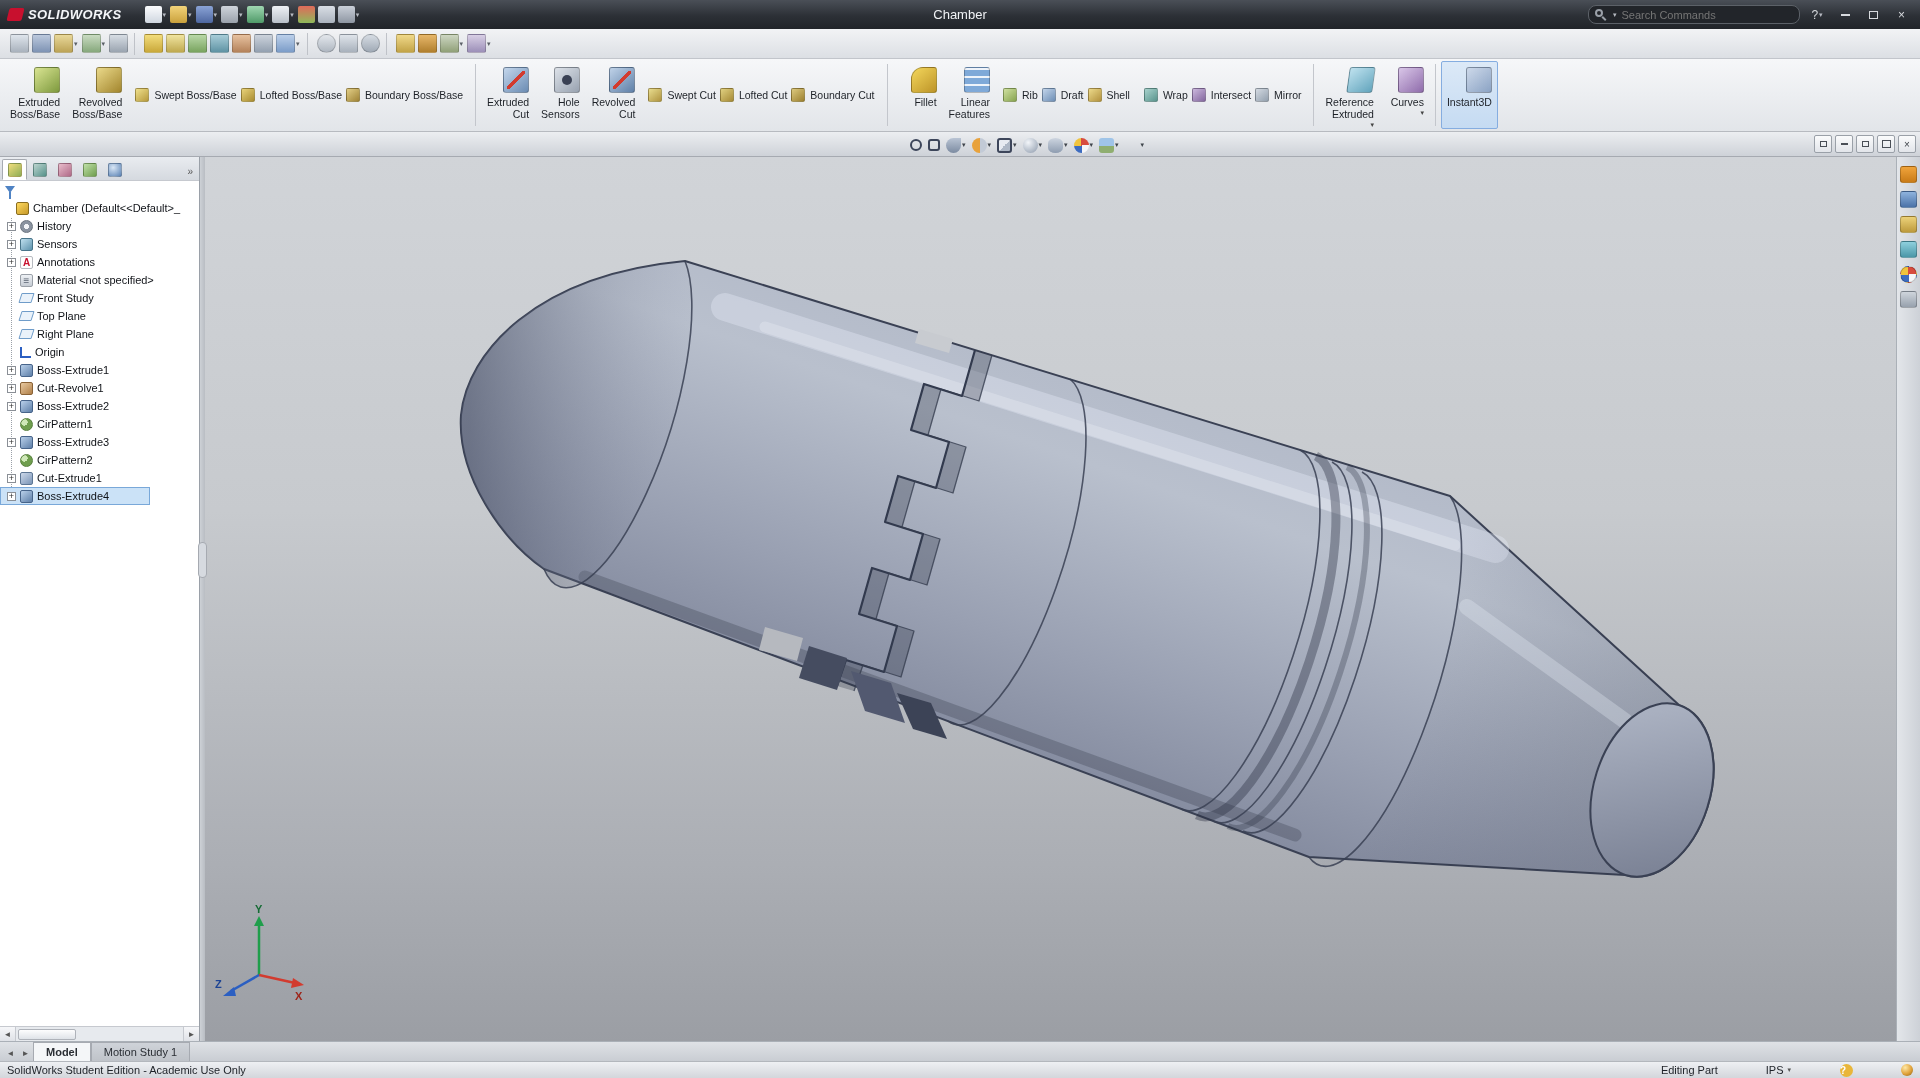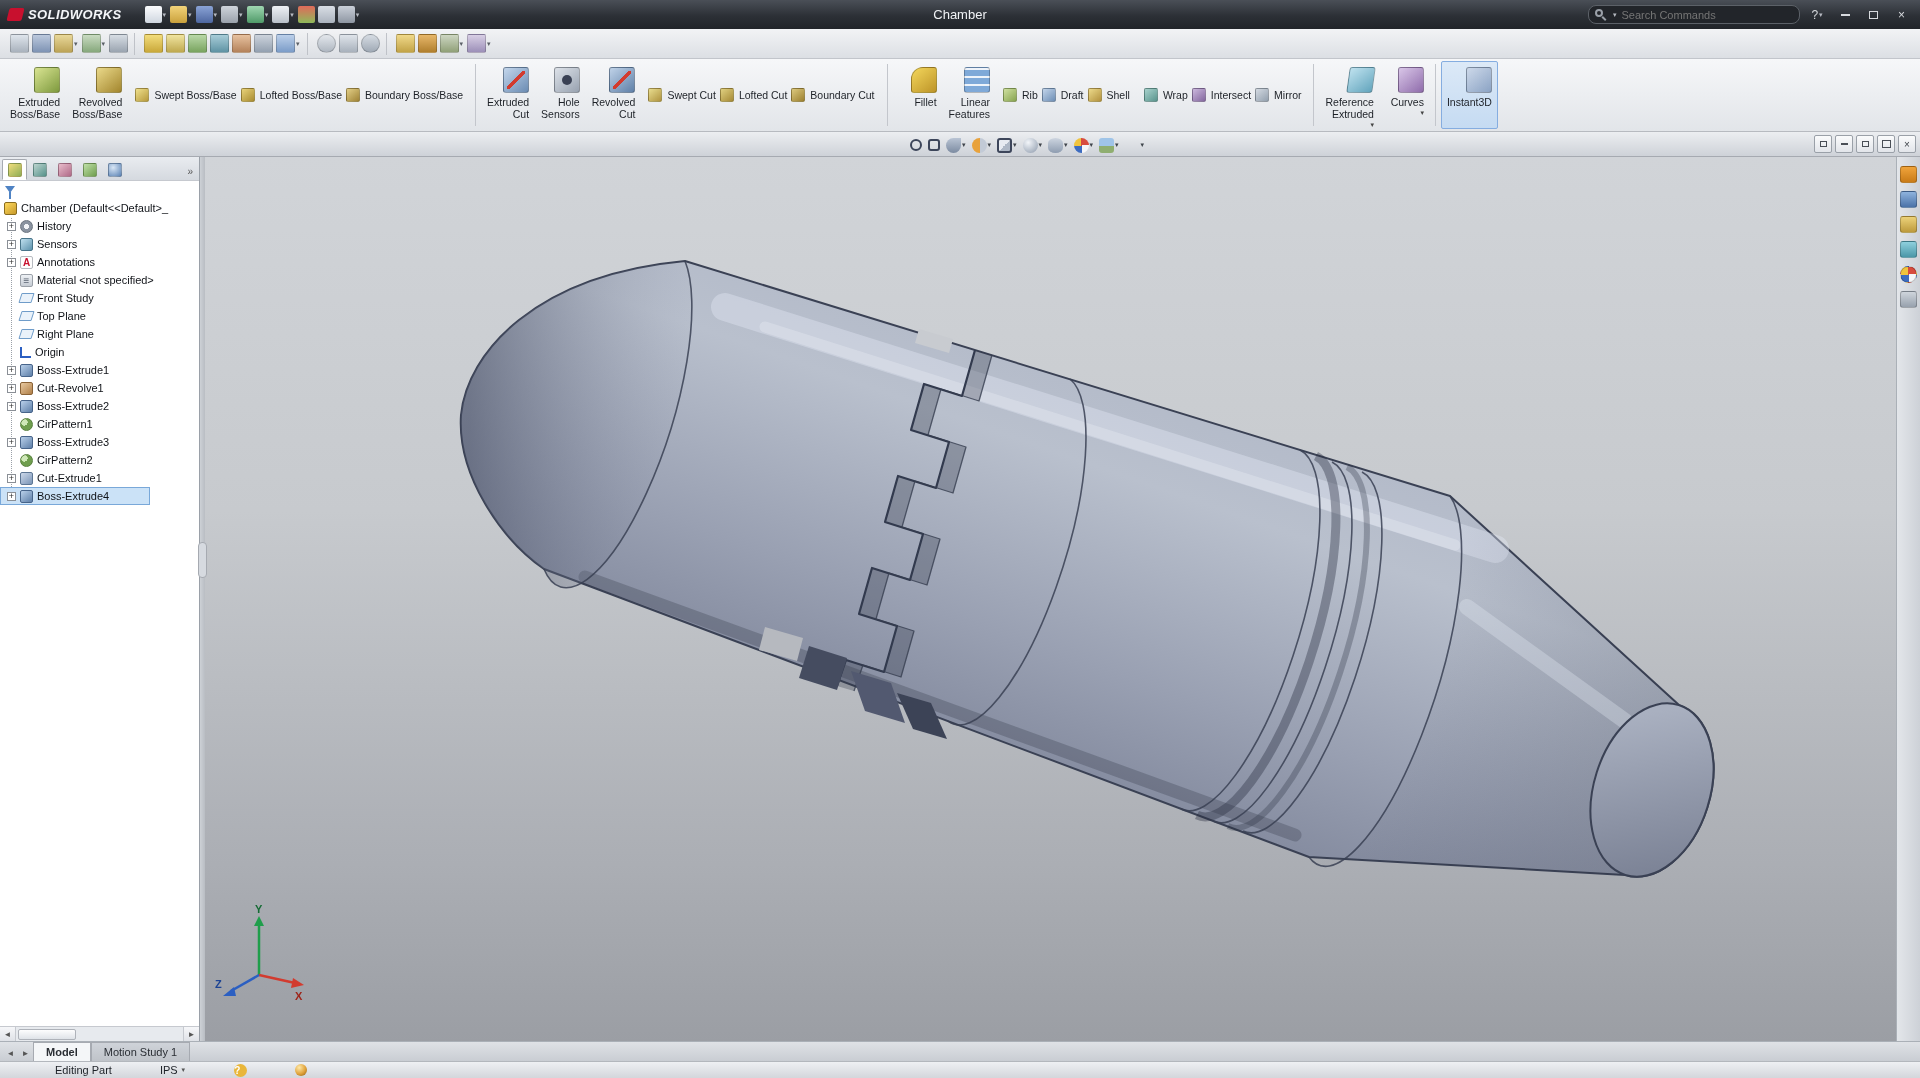--- a/index.html
+++ b/index.html
@@ -58,21 +58,21 @@
 .mtab{width:25px;height:21px;display:flex;align-items:center;justify-content:center;border-radius:2px 2px 0 0;border:1px solid transparent}
 .mtab.active{background:#fff;border-color:#a6aab1;border-bottom-color:#fff}
 .mti{width:14px;height:14px;border-radius:2px;border:1px solid rgba(0,0,0,.2)}
 .mchev{margin-left:auto;font-size:10px;color:#555;padding:0 4px 3px 0}
 .filterrow{height:17px;display:flex;align-items:center;padding-left:5px}
 .funnel{width:0;height:0;border-left:5px solid transparent;border-right:5px solid transparent;border-top:7px solid #4f83c4;position:relative}
 .funnel i{position:absolute;left:-1px;top:-1px;width:2px;height:7px;background:#4f83c4}
 .tree{font-size:11px;color:#101318;position:relative;padding-top:1px}
 .guide{position:absolute;left:11px;top:20px;bottom:6px;width:0;border-left:1px dotted #9aa0a8}
 .trow{height:18px;display:flex;align-items:center;gap:4px;padding-left:7px;white-space:nowrap;position:relative;z-index:1}
-.trow.root{padding-left:4px}
+.trow.root{padding-left:16px}
 .trow.sel{background:#cbe2f7;outline:1px solid #79a8d9;outline-offset:-1px;width:150px}
 .exp{width:9px;height:9px;border:1px solid #8a8f96;background:#fff;font-size:9px;line-height:7px;text-align:center;color:#333;flex:none}
 .exp.hid{visibility:hidden}
 .tic{width:13px;height:13px;flex:none;border-radius:2px;font-size:10px;line-height:12px;text-align:center;font-weight:bold}
 .tplane{width:13px;height:10px;border:1px solid #6f9cc9;background:rgba(170,205,235,.25);transform:skewX(-18deg);border-radius:1px}
 .torigin{width:11px;height:11px;border-left:2px solid #2b5fc2;border-bottom:2px solid #2b5fc2}
 .hscroll{position:absolute;left:0;right:0;bottom:0;height:15px;background:#e7eaee;border-top:1px solid #c6c9cf;display:flex;align-items:center}
 .harrow{width:16px;height:14px;font-size:8px;color:#555;display:flex;align-items:center;justify-content:center;background:linear-gradient(#f6f7f9,#dfe2e7);border-right:1px solid #c6c9cf}
 .harrow:last-of-type{border-left:1px solid #c6c9cf;border-right:0}
 .hthumb{width:58px;height:11px;background:linear-gradient(#fdfdfe,#dfe3e8);border:1px solid #aeb2b9;border-radius:2px;margin:0 2px}
@@ -558,20 +558,21 @@
   </div>
 
   <div class="doctabs">
     <span class="dnav">◄</span>
     <span class="dnav">►</span>
     <div class="dtab active">Model</div>
     <div class="dtab">Motion Study 1</div>
   </div>
 
   <div class="statusbar">
+    <span class="stleft">SolidWorks Student Edition - Academic Use Only</span>
     <span class="stitem">Editing Part</span>
     <span class="stitem">
         <span>IPS</span>
         <span class="tcaret" style="color:#555">▾</span>
       </span>
     <span class="stitem qmark">?</span>
     <span class="stitem sball"></span>
   </div>
 
 </div>

